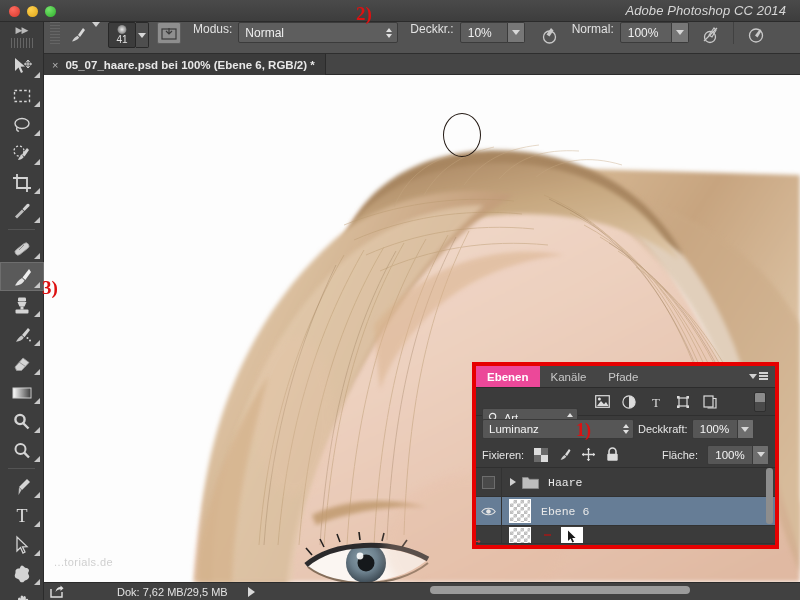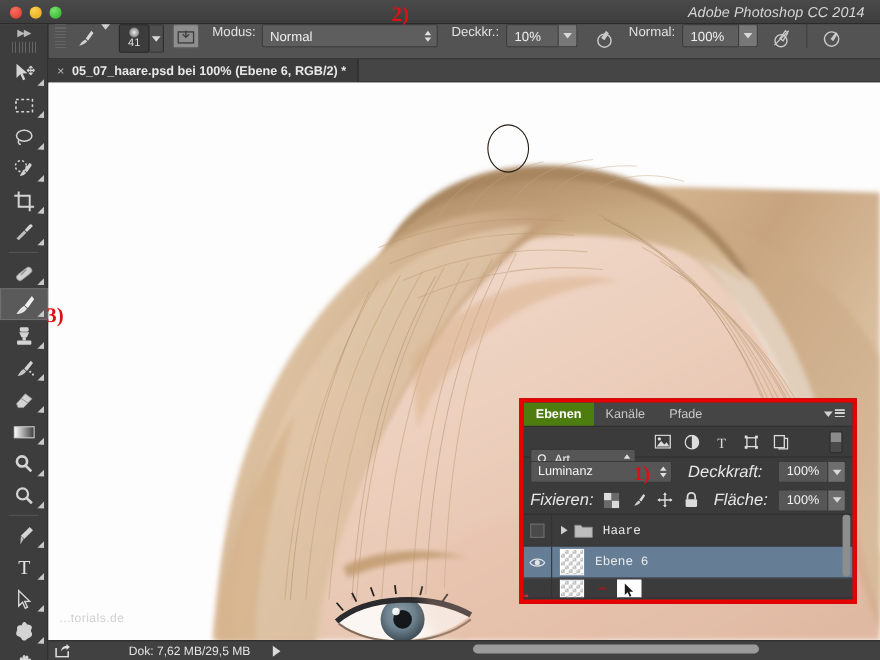--- a/index.html
+++ b/index.html
@@ -191,21 +191,21 @@
     overflow: hidden;
   }
   #lp-tabs {
     height: 22px; background: #454545; display: flex; align-items: stretch; position: relative;
     border-bottom: 1px solid #2c2c2c;
   }
   .lp-tab {
     padding: 0 11px; display:flex; align-items:center;
     font-size: 11.5px; color: #c8c8c8;
   }
-  .lp-tab.active { background: #4d7c0f; color: #ffffff; font-weight: bold; }
+  .lp-tab.active { background: #ec4899; color: #ffffff; font-weight: bold; }
   #lp-menu {
     position:absolute; right: 7px; top: 6px;
     display: flex; align-items: center; gap: 2px;
   }
   #lp-menu .mtri { width:0;height:0;border-left:4px solid transparent;border-right:4px solid transparent;border-top:5px solid #d2d2d2; }
   #lp-menu .mlines { width: 9px; height: 8px; background: repeating-linear-gradient(to bottom, #d2d2d2 0 1.5px, transparent 1.5px 3px); }
 
   #lp-filter {
     height: 28px; display: flex; align-items: center; padding: 0 6px; gap: 6px;
     border-bottom: 1px solid #2f2f2f;
@@ -218,29 +218,29 @@
   .kind-select .stepper { position:absolute; right:4px; top:50%; transform:translateY(-50%); display:flex; flex-direction:column; gap:2px; }
   .filter-icons { display: flex; align-items: center; gap: 11px; margin-left: 10px; }
   .filter-icon { width: 16px; height: 16px; display:flex; align-items:center; justify-content:center; }
   .filter-toggle {
     width: 12px; height: 20px; margin-left: auto; margin-right: 3px;
     background: linear-gradient(#8b8b8b 0 50%, #4a4a4a 50% 100%);
     border: 1px solid #2f2f2f; border-radius: 2px;
   }
 
   #lp-blend {
-    height: 26px; display: flex; align-items: center; padding: 0 6px; gap: 14px;
+    height: 26px; display: flex; align-items: center; padding: 0 6px; gap: 4px;
   }
   .blend-select {
     width: 152px; height: 20px; background: #565656; border: 1px solid #393939; border-radius: 2px;
     display: flex; align-items: center; padding: 0 6px; position: relative;
   }
   .blend-select .lbl { font-size: 11.5px; color: #f4f4f4; }
   .blend-select .stepper { position:absolute; right:4px; top:50%; transform:translateY(-50%); display:flex; flex-direction:column; gap:2px; }
-  .lp-label { font-size: 15px; color: #e6e6e6; white-space: nowrap; font-style: italic; }
+  .lp-label { font-size: 11px; color: #e6e6e6; white-space: nowrap; }
   .lp-numbox {
     height: 20px; width: 46px; background: #565656; border: 1px solid #393939;
     border-radius: 2px 0 0 2px; color: #f4f4f4; font-size: 11.5px;
     display: flex; align-items: center; justify-content: center;
   }
   .lp-numarrow {
     height: 20px; width: 16px; background: #6e6e6e; border: 1px solid #393939; border-left:none;
     border-radius: 0 2px 2px 0; display:flex; align-items:center; justify-content:center;
   }
   #lp-lock {

